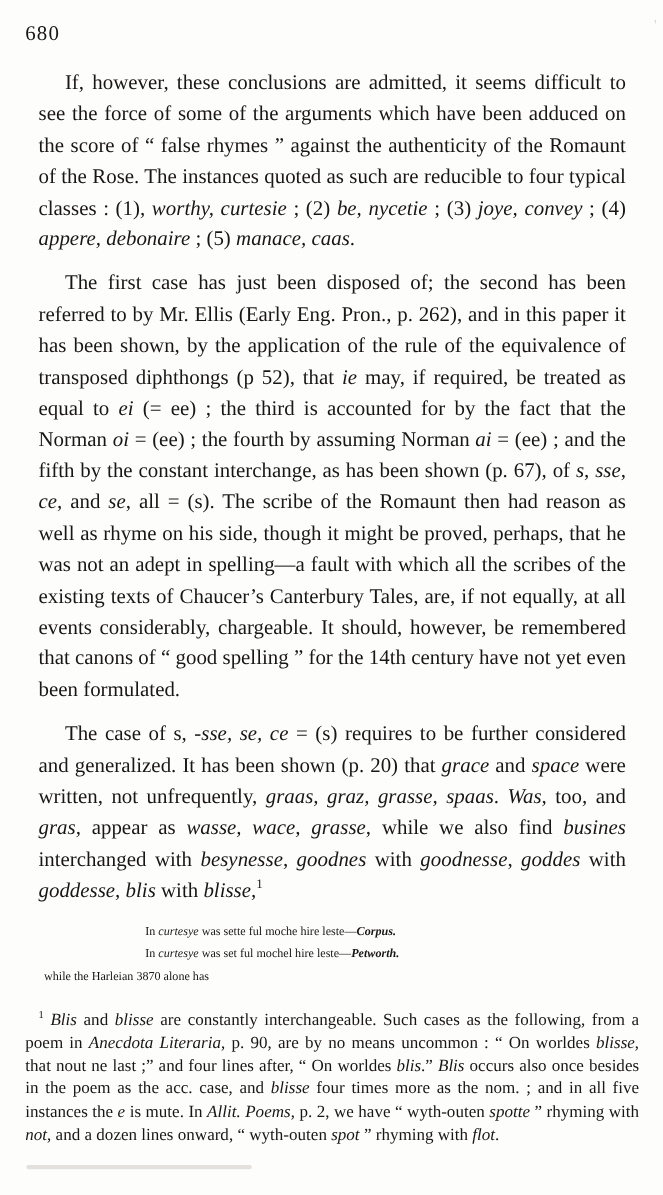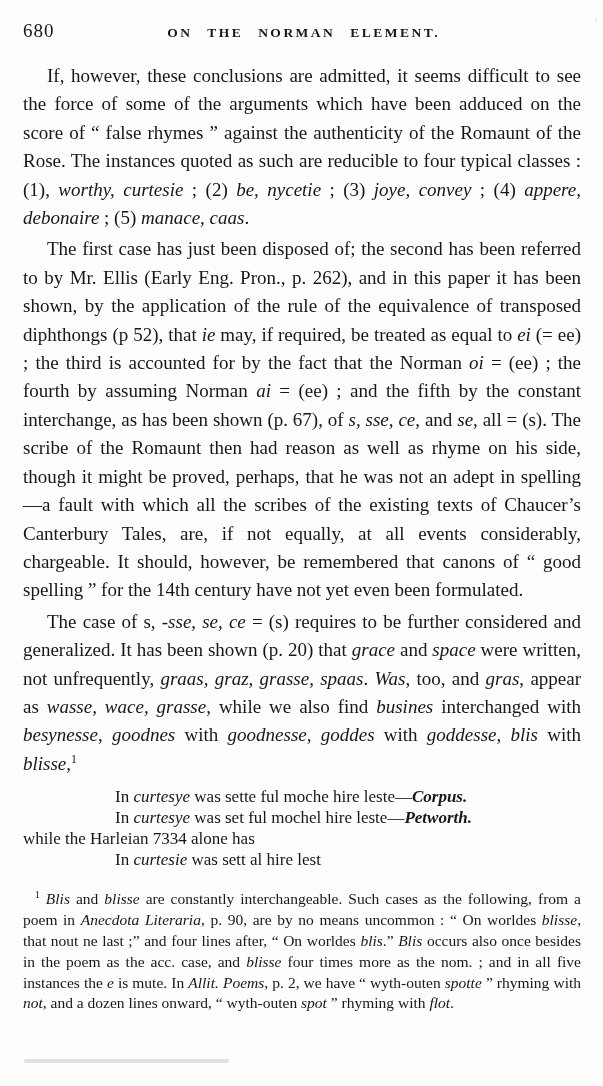--- a/index.html
+++ b/index.html
@@ -37,33 +37,34 @@
     word-spacing: 9px;
     transform: translateX(-14px);
   }
   .scan-artifact-mark {
     position: absolute;
     top: 16px; right: 6px;
     color: #d8d6d2;
     font-size: 14px;
   }
   .body-text p {
-    margin: 0;
+    margin: 12px;
     font-size: 19px;
     line-height: 28.4px;
     text-align: justify;
     text-indent: 24px;
   }
   .body-text p + p { margin-top: 3px; }
   .body-text i { font-style: italic; }
   sup { font-size: 0.62em; line-height: 0; vertical-align: super; }
   .quote-block {
     margin-top: 9px;
-    font-size: 17px;
+    font-size: 11px;
     line-height: 20.8px;
+    margin-left: 17px;
   }
   .quote-indent { margin-left: 92px; }
   .quote-flush  { margin-left: 0; text-align: justify; }
   .footnote {
     margin-top: 19px;
     font-size: 15.5px;
     line-height: 20.8px;
     text-align: justify;
     text-indent: 12px;
   }
@@ -78,33 +79,31 @@
 </style>
 </head>
 <body>
 
 <div class="page">
 
   <div class="scan-artifact-mark">'</div>
 
   <div class="running-header">
     <span class="page-number">680</span>
-    <span class="running-title">ON THE NORMAN ELEMENT.</span>
   </div>
 
   <div class="body-text">
     <p>If, however, these conclusions are admitted, it seems difficult to see the force of some of the arguments which have been adduced on the score of “ false rhymes ” against the authenticity of the Romaunt of the Rose.  The instances quoted as such are reducible to four typical classes : (1), <i>worthy, curtesie</i> ; (2) <i>be, nycetie</i> ; (3) <i>joye, convey</i> ; (4) <i>appere, debonaire</i> ; (5) <i>manace, caas</i>.</p>
     <p>The first case has just been disposed of; the second has been referred to by Mr. Ellis (Early Eng. Pron., p. 262), and in this paper it has been shown, by the application of the rule of the equivalence of transposed diphthongs (p 52), that <i>ie</i> may, if required, be treated as equal to <i>ei</i> (= ee) ;  the third is accounted for by the fact that the Norman <i>oi</i> = (ee) ;  the fourth by assuming Norman <i>ai</i> = (ee) ;  and the fifth by the constant interchange, as has been shown (p. 67), of <i>s</i>, <i>sse</i>, <i>ce</i>, and <i>se</i>, all = (s).  The scribe of the Romaunt then had reason as well as rhyme on his side, though it might be proved, perhaps, that he was not an adept in spelling—a fault with which all the scribes of the existing texts of Chaucer’s Canterbury Tales, are, if not equally, at all events considerably, chargeable.  It should, however, be remembered that canons of “ good spelling ” for the 14th century have not yet even been formulated.</p>
     <p>The case of s, <i>-sse, se, ce</i> = (s) requires to be further considered and generalized.  It has been shown (p. 20) that <i>grace</i> and <i>space</i> were written, not unfrequently, <i>graas, graz, grasse, spaas</i>.  <i>Was</i>, too, and <i>gras</i>, appear as <i>wasse, wace, grasse</i>, while we also find <i>busines</i> interchanged with <i>besynesse</i>, <i>goodnes</i> with <i>goodnesse</i>, <i>goddes</i> with <i>goddesse</i>, <i>blis</i> with <i>blisse</i>,<sup>1</sup></p>
   </div>
 
   <div class="quote-block">
     <div class="quote-indent">In <i>curtesye</i> was sette ful moche hire leste—<i style="font-weight: bold;">Corpus.</i></div>
     <div class="quote-indent">In <i>curtesye</i> was set ful mochel hire leste—<i style="font-weight: bold;">Petworth.</i></div>
-    <div class="quote-flush">while the Harleian 7334 alone has</div>
-    <div class="quote-indent">In <i>curtesie</i> was sett al hire lest</div>
+    <div class="quote-flush">while the Harleian 3870 alone has</div>
   </div>
 
   <div class="footnote"><sup>1</sup> <i>Blis</i> and <i>blisse</i> are constantly interchangeable.  Such cases as the following, from a poem in <i>Anecdota Literaria</i>, p. 90, are by no means uncommon : “ On worldes <i>blisse</i>, that nout ne last ;” and four lines after, “ On worldes <i>blis</i>.”  <i>Blis</i> occurs also once besides in the poem as the acc. case, and <i>blisse</i> four times more as the nom. ;  and in all five instances the <i>e</i> is mute.  In <i>Allit. Poems</i>, p. 2, we have “ wyth-outen <i>spotte</i> ” rhyming with <i>not</i>, and a dozen lines onward, “ wyth-outen <i>spot</i> ” rhyming with <i>flot</i>.</div>
 
   <div class="smudge"></div>
 
 </div>
 
 </body></html>

